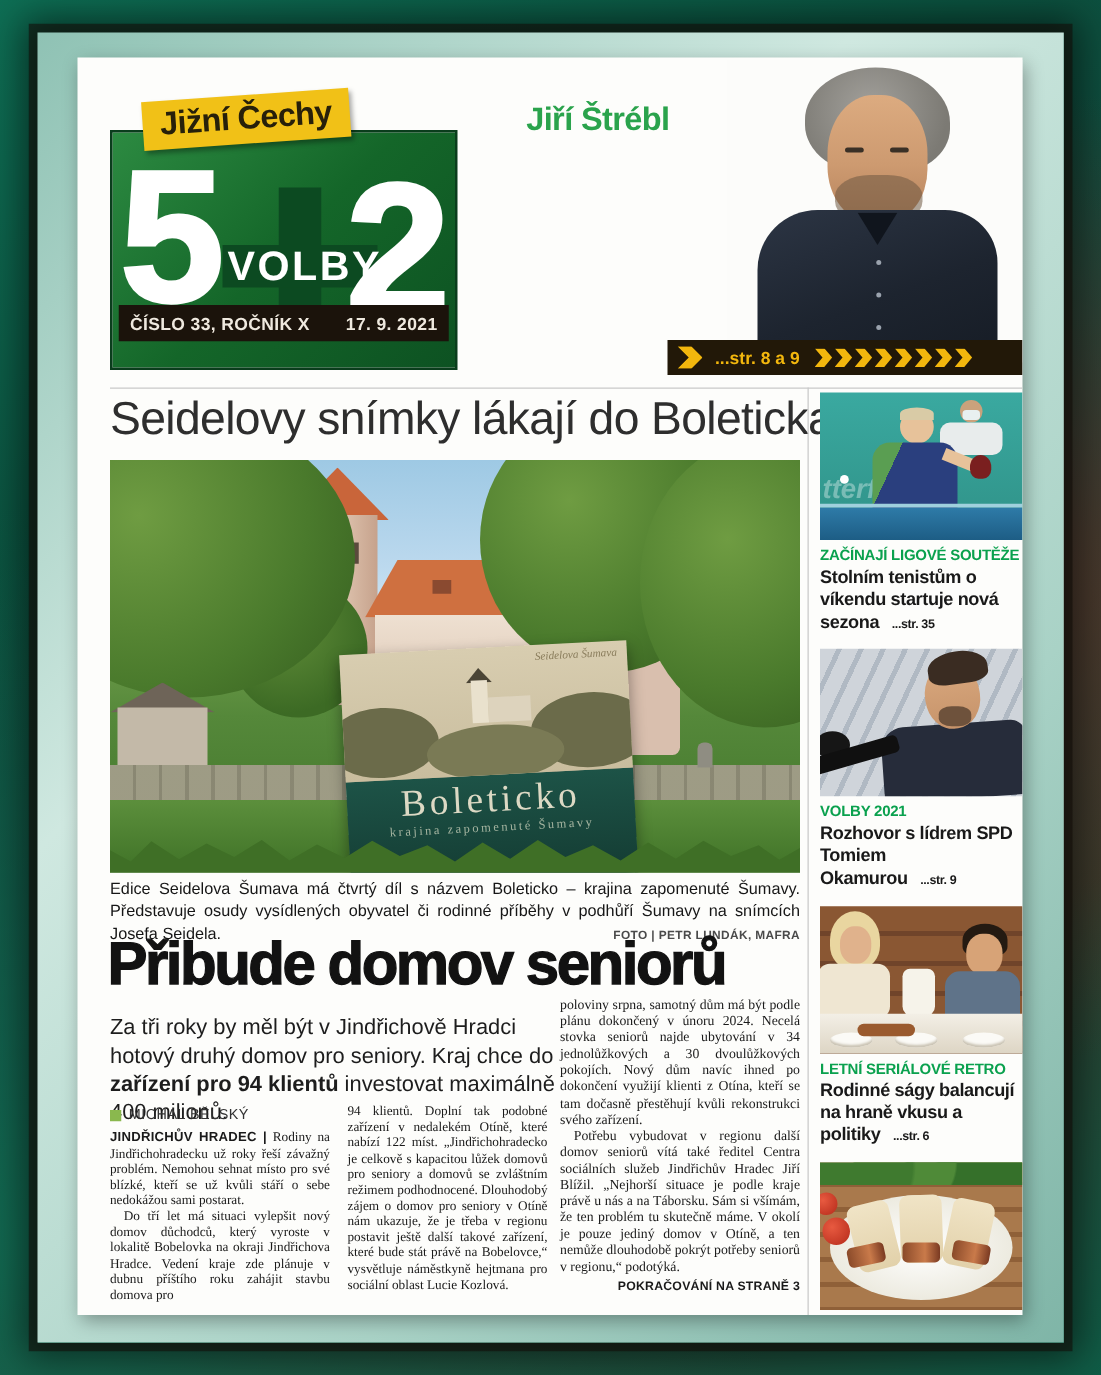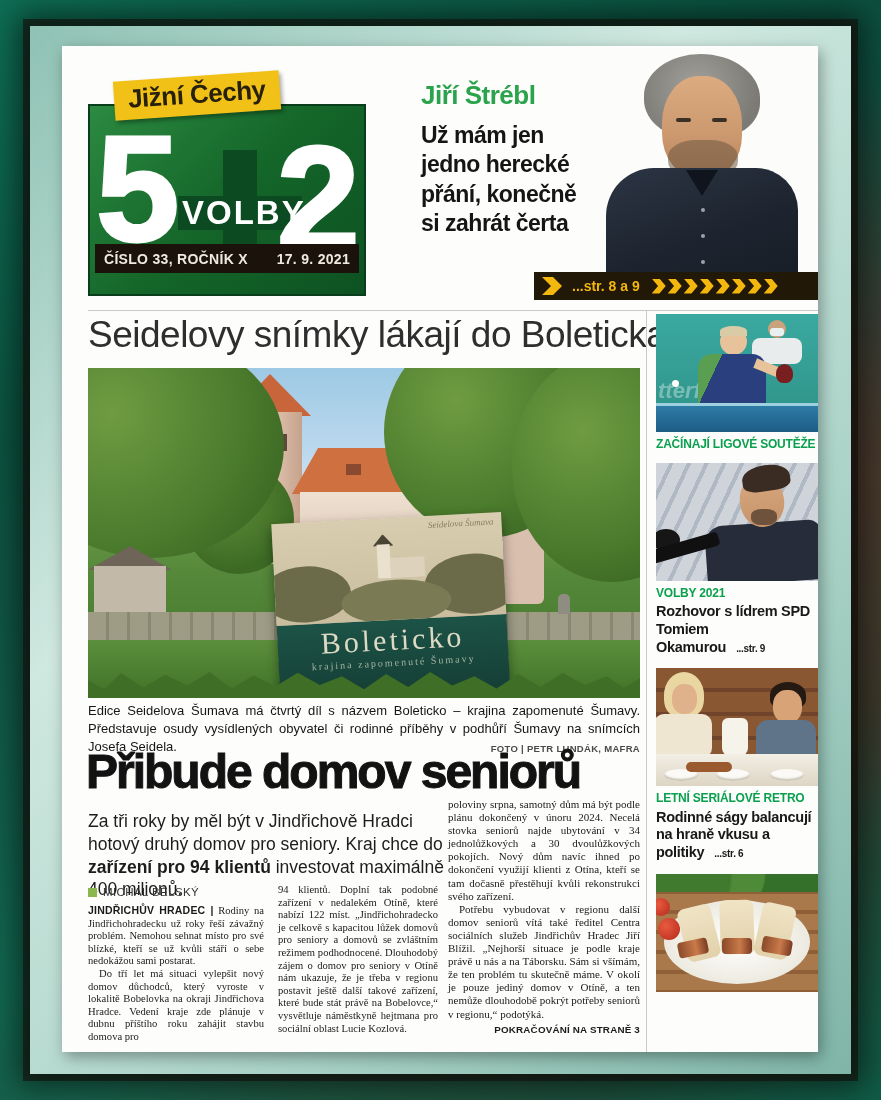--- a/index.html
+++ b/index.html
@@ -250,24 +250,20 @@
       <div class="digit digit-2">2</div>
       <div class="issue-bar">
         <span>ČÍSLO 33, ROČNÍK X</span>
         <span>17. 9. 2021</span>
       </div>
     </div>
   </div>
 
   <div class="abs teaser">
     <div class="teaser-name">Jiří Štrébl</div>
-    <div class="teaser-quote">Už mám jen
-jedno herecké
-přání, konečně
-si zahrát čerta</div>
   </div>
 
   <div class="abs portrait">
     <div class="p-hair"></div>
     <div class="p-face"></div>
     <div class="p-eye l"></div>
     <div class="p-eye r"></div>
     <div class="p-stubble"></div>
     <div class="p-shirt"></div>
     <div class="p-collar"></div>
@@ -379,20 +375,21 @@
         <div class="tt-behind-body"></div>
         <div class="tt-head"></div>
         <div class="tt-hairband"></div>
         <div class="tt-body"></div>
         <div class="tt-arm"></div>
         <div class="tt-paddle"></div>
         <div class="tt-ball"></div>
         <div class="tt-table"></div>
       </div>
       <div class="sb-kicker">ZAČÍNAJÍ LIGOVÉ SOUTĚŽE</div>
+      <div class="sb-text"><span>Stolním tenistům o víkendu startuje nová sezona</span><span class="sb-ref">...str. 35</span></div>
     </div>
 
     <div class="sb-item">
       <div class="sb-photo ph-ok">
         <div class="ok-body"></div>
         <div class="ok-head"></div>
         <div class="ok-hair"></div>
         <div class="ok-beard"></div>
         <div class="ok-michead"></div>
         <div class="ok-mic"></div>

